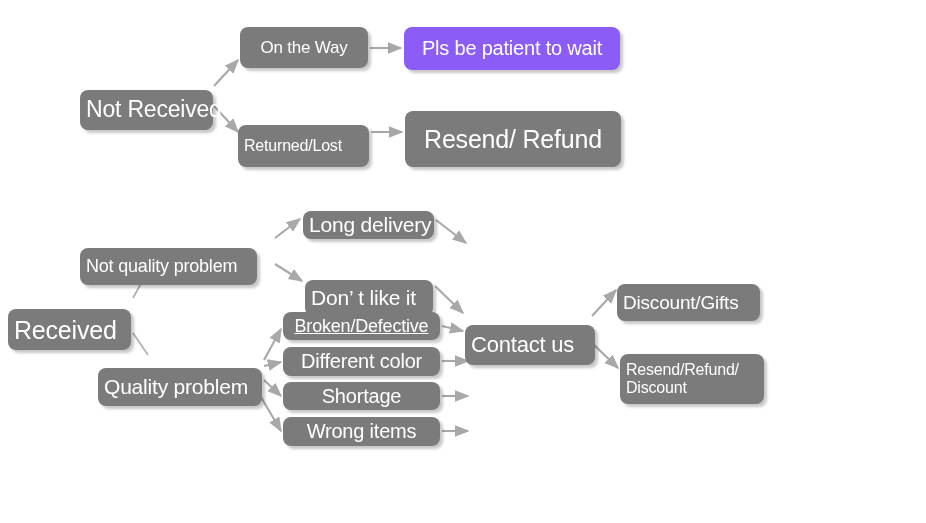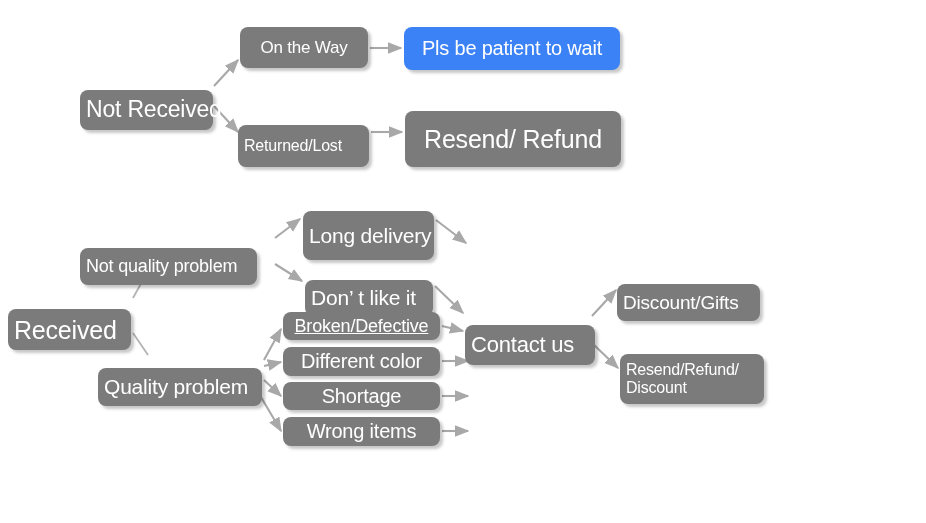--- a/index.html
+++ b/index.html
@@ -110,33 +110,33 @@
 
     <path class="edge" d="M 592 316 L 616 290" marker-end="url(#ah)"></path>
 
     <path class="edge" d="M 592 343 L 618 368" marker-end="url(#ah)"></path>
   </svg>
 
   <div class="node left" style="left: 80px; top: 76px; width: 133px; height: 40px; font-size: 23px; background: rgb(123, 123, 123); color: rgb(255, 255, 255);"><span>Not Received</span></div>
 
   <div class="node" style="left: 240px; top: 27px; width: 128px; height: 41px; font-size: 17px; background: rgb(123, 123, 123); color: rgb(255, 255, 255);"><span>On the Way</span></div>
 
-  <div class="node" style="left: 404px; top: 27px; width: 216px; height: 43px; font-size: 20px; background: #3b82f6; color: rgb(255, 255, 255);"><span>Pls be patient to wait</span></div>
+  <div class="node" style="left: 404px; top: 27px; width: 216px; height: 43px; font-size: 20px; background: #8b5cf6; color: rgb(255, 255, 255);"><span>Pls be patient to wait</span></div>
 
   <div class="node left" style="left: 238px; top: 111px; width: 131px; height: 42px; font-size: 16px; background: rgb(123, 123, 123); color: rgb(255, 255, 255);"><span>Returned/Lost</span></div>
 
   <div class="node" style="left: 405px; top: 111px; width: 216px; height: 56px; font-size: 25px; background: rgb(123, 123, 123); color: rgb(255, 255, 255);"><span>Resend/ Refund</span></div>
 
   <div class="node left" style="left: 8px; top: 295px; width: 123px; height: 41px; font-size: 25px; background: rgb(123, 123, 123); color: rgb(255, 255, 255);"><span>Received</span></div>
 
   <div class="node left" style="left: 80px; top: 234px; width: 177px; height: 37px; font-size: 18px; background: rgb(123, 123, 123); color: rgb(255, 255, 255);"><span>Not quality problem</span></div>
 
   <div class="node left" style="left: 98px; top: 354px; width: 164px; height: 38px; font-size: 21px; background: rgb(123, 123, 123); color: rgb(255, 255, 255);"><span>Quality problem</span></div>
 
-  <div class="node left" style="left: 303px; top: 197px; width: 131px; height: 49px; font-size: 21px; background: rgb(123, 123, 123); color: rgb(255, 255, 255);"><span>Long delivery</span></div>
+  <div class="node left" style="left: 303px; top: 197px; width: 131px; height: 28px; font-size: 21px; background: rgb(123, 123, 123); color: rgb(255, 255, 255);"><span>Long delivery</span></div>
 
   <div class="node left" style="left: 305px; top: 266px; width: 128px; height: 36px; font-size: 21px; background: rgb(123, 123, 123); color: rgb(255, 255, 255);"><span>Don’ t like it</span></div>
 
   <div class="node" style="left: 283px; top: 312px; width: 157px; height: 28px; font-size: 18px; background: rgb(123, 123, 123); color: rgb(255, 255, 255); text-decoration: underline;"><span>Broken/Defective</span></div>
 
   <div class="node" style="left: 283px; top: 347px; width: 157px; height: 29px; font-size: 20px; background: rgb(123, 123, 123); color: rgb(255, 255, 255);"><span>Different color</span></div>
 
   <div class="node" style="left: 283px; top: 382px; width: 157px; height: 28px; font-size: 20px; background: rgb(123, 123, 123); color: rgb(255, 255, 255);"><span>Shortage</span></div>
 
   <div class="node" style="left: 283px; top: 417px; width: 157px; height: 29px; font-size: 20px; background: rgb(123, 123, 123); color: rgb(255, 255, 255);"><span>Wrong items</span></div>

